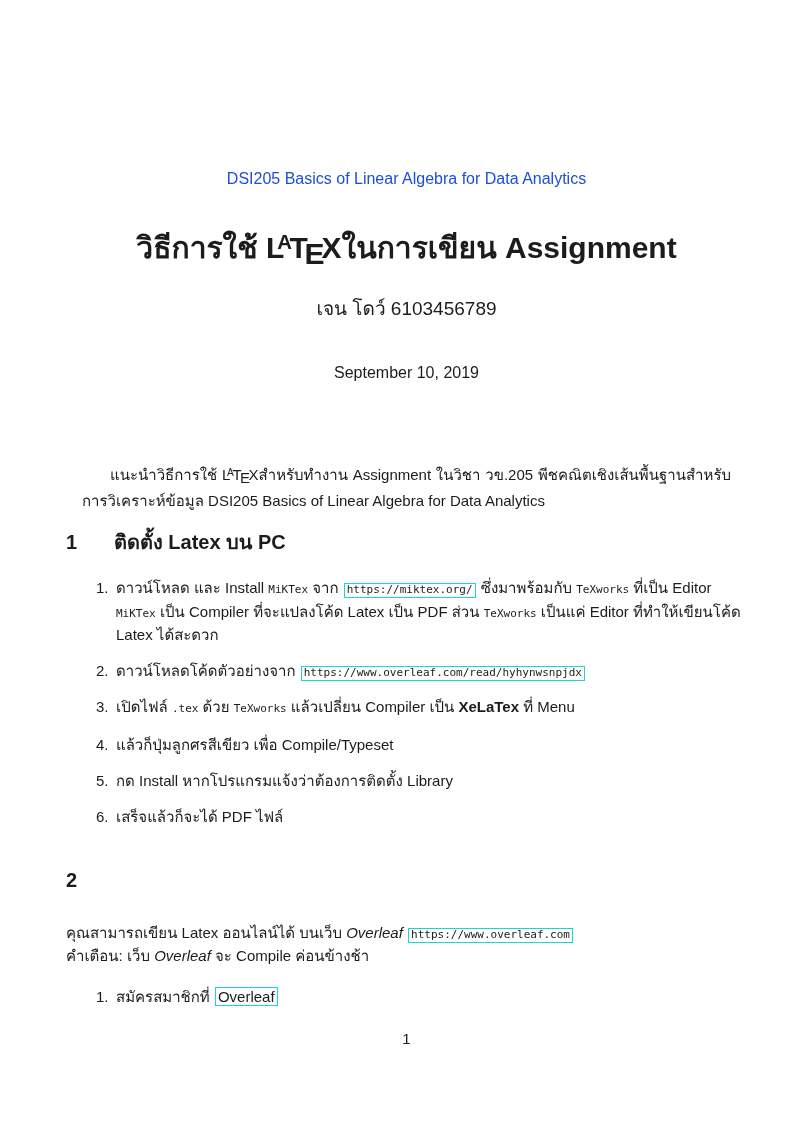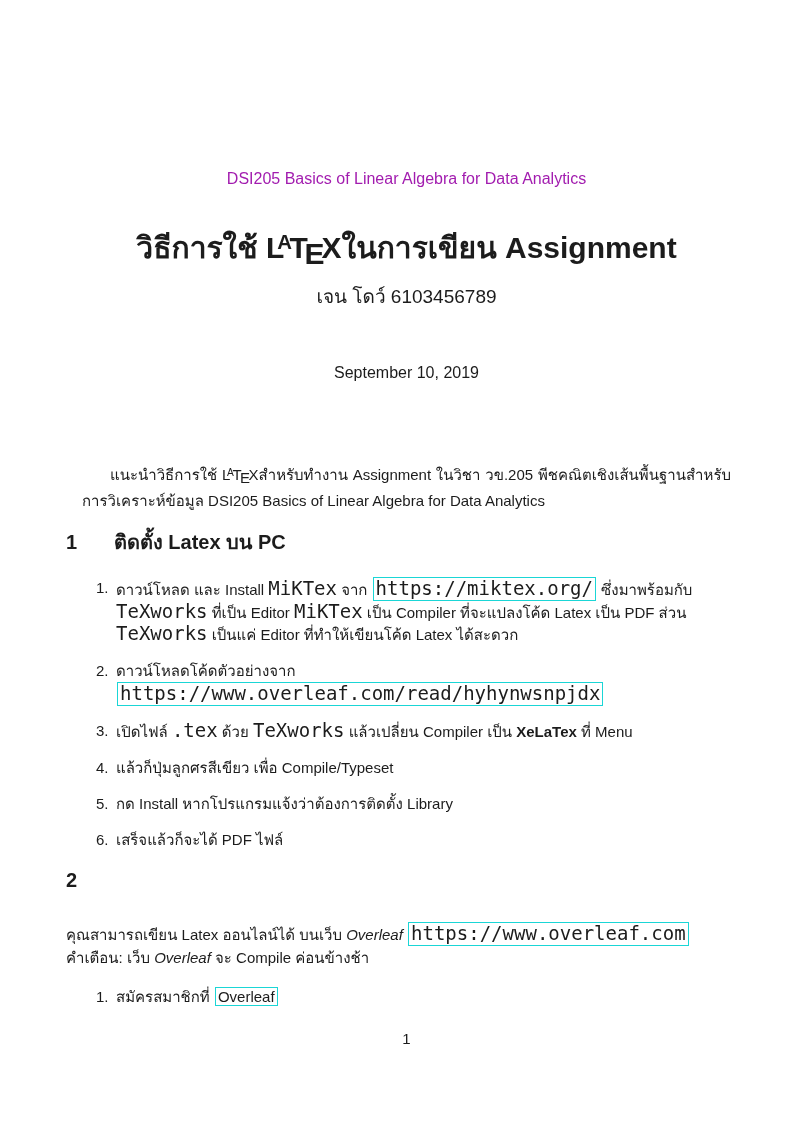--- a/index.html
+++ b/index.html
@@ -4,44 +4,44 @@
 <style>
   html,body{margin:0;padding:0;}
   body{
     width:794px;height:1123px;background:#ffffff;position:relative;
     font-family:"Liberation Sans",sans-serif;color:#1c1c1c;
     -webkit-font-smoothing:antialiased;overflow:hidden;
   }
   .abs{position:absolute;left:66px;right:47px;}
   .center{text-align:center;}
 
-  .course-header{top:170px;font-size:16px;color:#a21caf;}
+  .course-header{top:170px;font-size:16px;color:#1d4ed8;}
   .doc-title{top:216px;font-size:30px;font-weight:bold;letter-spacing:0;}
-  .authors{top:282px;font-size:19px;line-height:30px;}
+  .authors{top:294px;font-size:19px;line-height:30px;}
   .doc-date{top:364px;font-size:16px;}
 
   .intro{top:446px;font-size:15px;line-height:22.5px;text-align:justify;text-indent:28px;}
 
   .section-heading{display:flex;font-size:20px;font-weight:bold;align-items:baseline;}
   .sec-1{top:526px;}
   .sec-2{top:869px;}
   .sec-num{flex:0 0 48px;}
 
   .list{font-size:15px;line-height:21.5px;}
   .list-1{top:577px;}
   .list-2{top:986px;}
   .li{display:flex;margin:0 0 14.5px 30px;}
   .li-num{flex:0 0 20px;}
   .li-text{flex:1;}
 
   .para-2{top:922px;font-size:15px;line-height:22.5px;}
 
   .page-footer{top:1030px;font-size:15px;}
 
-  .seg-mono{font-family:"DejaVu Sans Mono","Liberation Mono",monospace;font-size:19px;}
+  .seg-mono{font-family:"DejaVu Sans Mono","Liberation Mono",monospace;font-size:11px;}
   .seg-bold{font-weight:bold;}
   .seg-italic{font-style:italic;}
   .seg-link{border:1.6px solid #1ad6d6;padding:0 2px;margin:0 1px;display:inline-block;line-height:1.15;}
 
   .latex-logo{white-space:nowrap;}
   .latex-logo .lx-A{font-size:68%;vertical-align:0.42em;margin-left:-0.34em;margin-right:-0.13em;}
   .latex-logo .lx-E{vertical-align:-0.21em;margin-left:-0.11em;margin-right:-0.1em;}
 </style>
 </head>
 <body>

